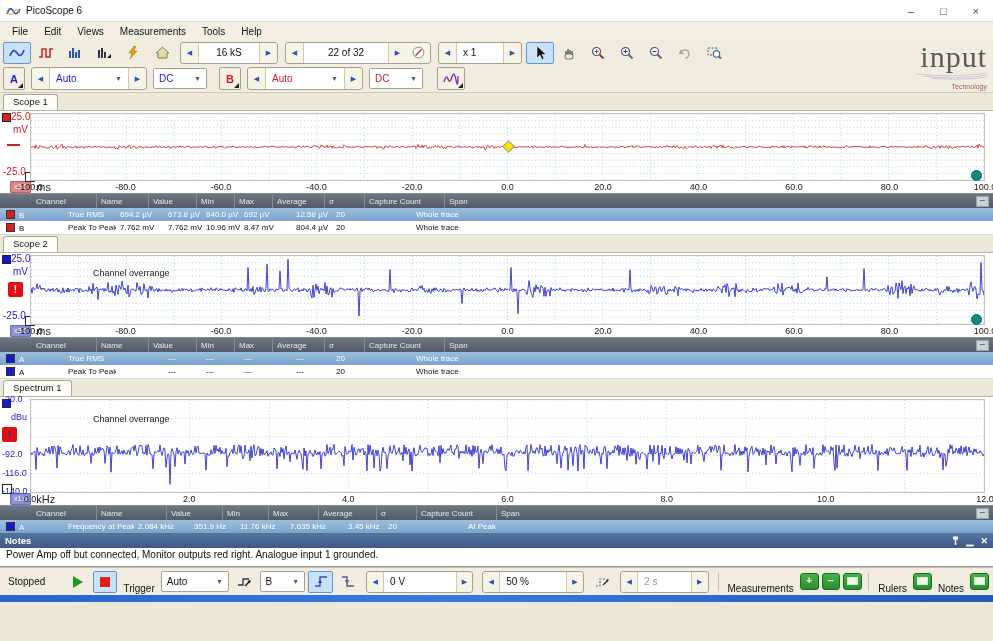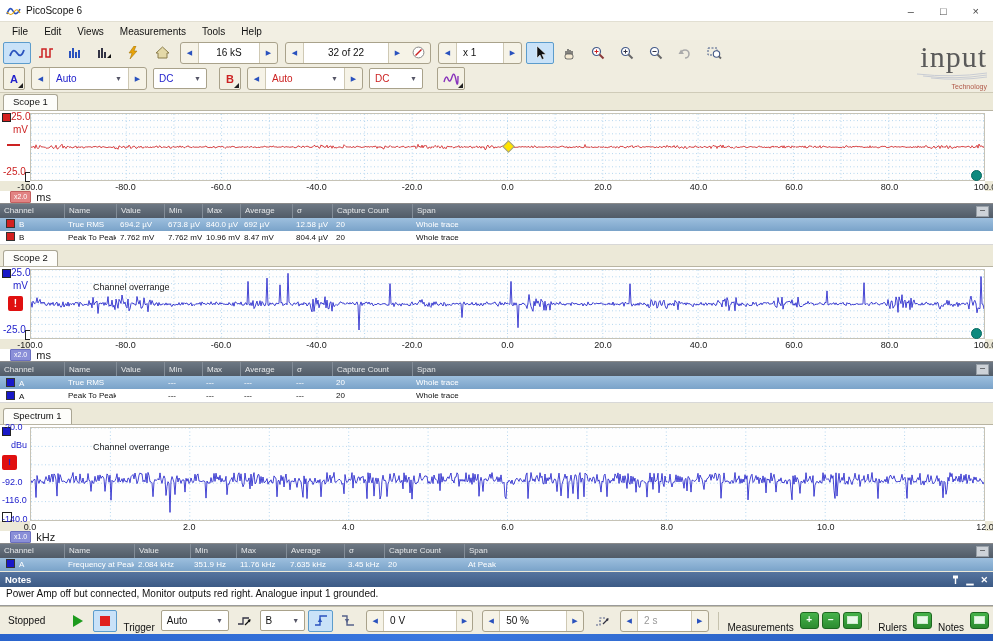--- a/index.html
+++ b/index.html
@@ -1,18 +1,18 @@
 <!DOCTYPE html>
 <html><head>
 <meta charset="utf-8">
 <style>
   html,body{margin:0;padding:0;}
   body{width:993px;height:641px;overflow:hidden;background:#ece9d8;
        font-family:"Liberation Sans",sans-serif;font-size:10px;color:#111;}
-  .app{display:flex;flex-direction:column;height:641px;position:relative;}
+  .app{display:flex;flex-direction:column;height:506px;position:relative;}
 
   
   .titlebar{height:21px;background:#ffffff;display:flex;align-items:center;padding:0 6px;flex:0 0 auto;}
   .title-text{font-size:10px;margin-left:5px;color:#111;}
   .win-controls{margin-left:auto;display:flex;gap:26px;padding-right:8px;color:#444;font-size:11px;}
   .win-controls span{cursor:default;}
   .menubar{height:18px;background:#f2efe3;border-top:1px solid #e2dfd2;display:flex;align-items:center;padding-left:4px;flex:0 0 auto;}
   .menubar span{padding:1px 8px;font-size:10px;}
 
   
@@ -55,21 +55,21 @@
   .axis-badge{font-size:7px;color:#fff;padding:0 3px;height:10px;line-height:10px;border-radius:1px;}
   .b-red{background:#e28484;border:1px solid #c46060;}
   .b-blue{background:#8a8fd8;border:1px solid #6a6fc0;}
   .unit-lab{font-size:11px;color:#222;}
   .yticks span{position:absolute;left:2px;font-size:9px;color:#2222cc;}
 
   
   .mtable{border-top:1px solid #8a8a8a;font-size:8px;background:#fff;}
   .mt-row{display:grid;grid-template-columns:64px 52px 48px 38px 38px 52px 40px 80px 1fr;height:13px;align-items:center;}
   .wide-name .mt-row{grid-template-columns:64px 70px 56px 46px 50px 58px 40px 80px 1fr;}
-  .mt-head{background:linear-gradient(#6d7884,#515b67);color:#e6e8ea;height:14px;position:relative;}
+  .mt-head{background:linear-gradient(#6d7884,#515b67);color:#e6e8ea;height:14px;position:relative;padding-left:32px;}
   .mt-head .cell{border-left:1px solid #838d98;height:100%;display:flex;align-items:center;}
   .mt-head .cell:first-child{border-left:none;}
   .cell{padding-left:4px;white-space:nowrap;overflow:hidden;}
   .row-sel{background:linear-gradient(#9dbfde,#7aa3c9);color:#fff;}
   .row-norm{background:#fff;color:#111;border-bottom:1px solid #d8d8d8;}
   .ch-sq{display:inline-block;width:7px;height:7px;border:1px solid #333;margin:0 4px 0 2px;vertical-align:-1px;}
   .collapse-box{position:absolute;right:4px;top:2px;width:11px;height:9px;background:#cdd2d8;border:1px solid #98a0a8;color:#333;font-size:9px;line-height:7px;text-align:center;}
 
   .gap6{height:6px;} .gap5{height:5px;} .gap2{height:2px;}
 
@@ -164,21 +164,21 @@
       <div class="tb-arrow">◀</div>
       <div class="tb-value center" style="width:48px;">
         <span>16 kS</span>
       </div>
       <div class="tb-arrow">▶</div>
     </div>
 
     <div class="tb-group">
       <div class="tb-arrow">◀</div>
       <div class="tb-value center" style="width:72px;">
-        <span>32 of 22</span>
+        <span>22 of 32</span>
       </div>
       <div class="tb-arrow">▶</div>
       <div class="tb-btn small" style="height:18px;">
         <svg width="13" height="13" viewBox="0 0 13 13">
           <circle cx="6.5" cy="6.5" r="5.4" fill="#fff" stroke="#888" stroke-width="1"></circle>
           <line x1="3.5" y1="9.5" x2="9.5" y2="3.5" stroke="#cc2222" stroke-width="1.4"></line>
         </svg>
       </div>
     </div>
 

